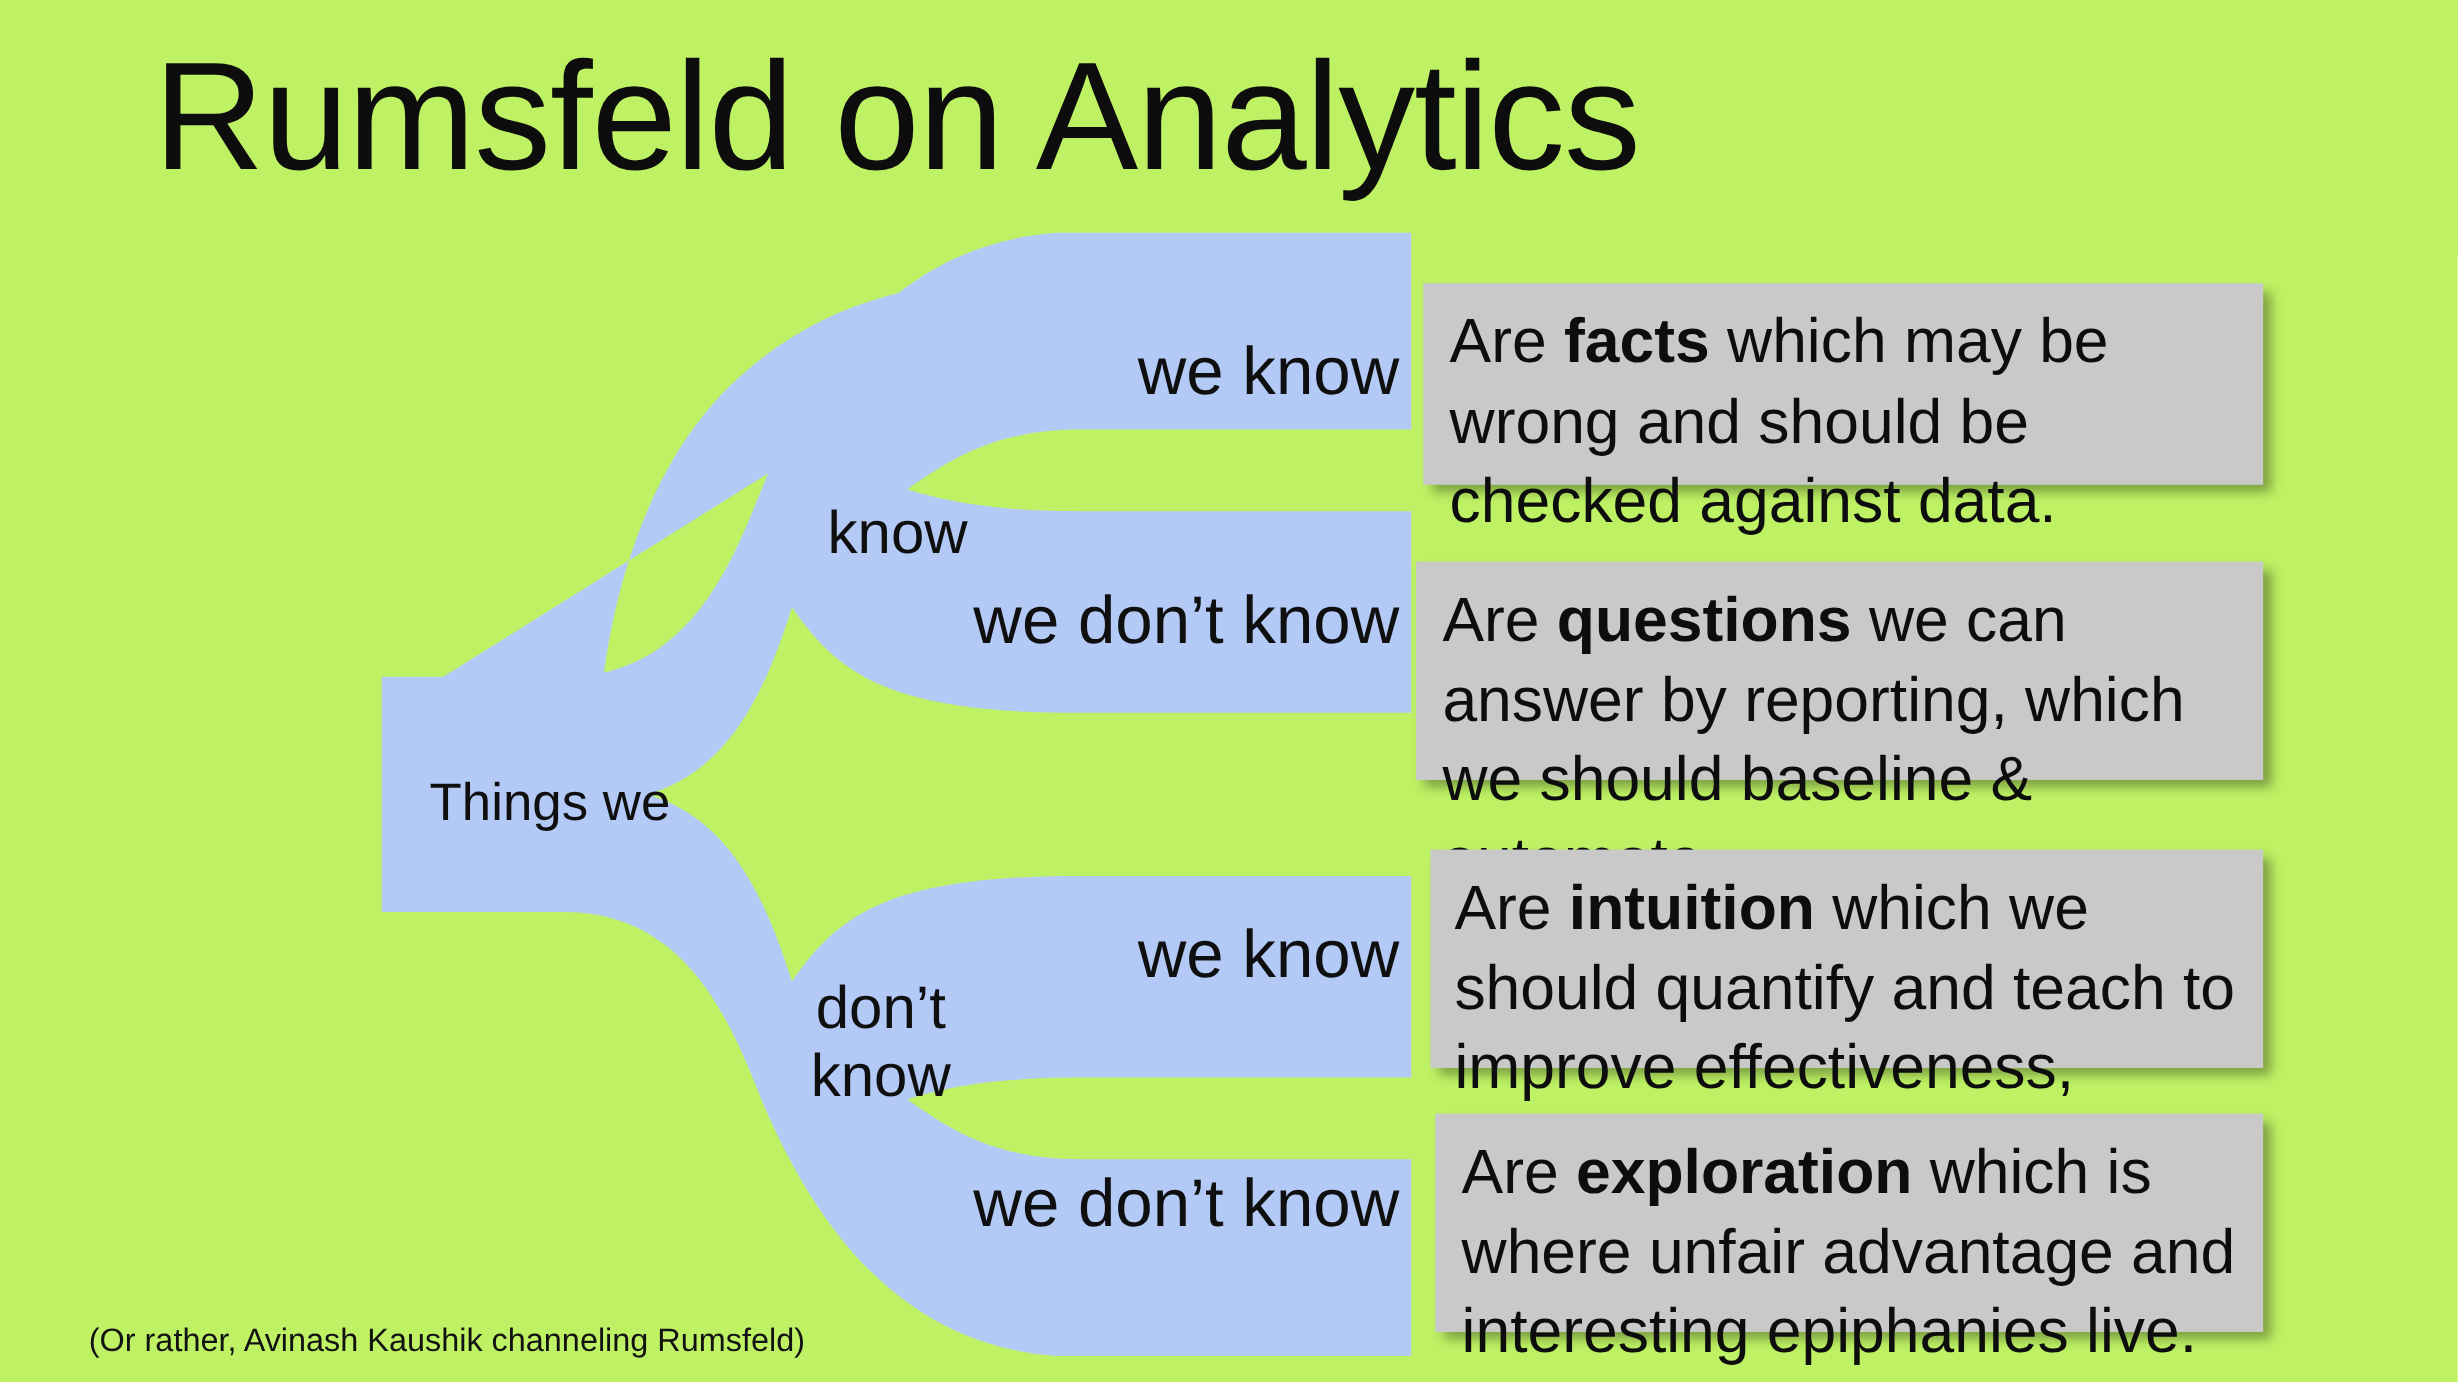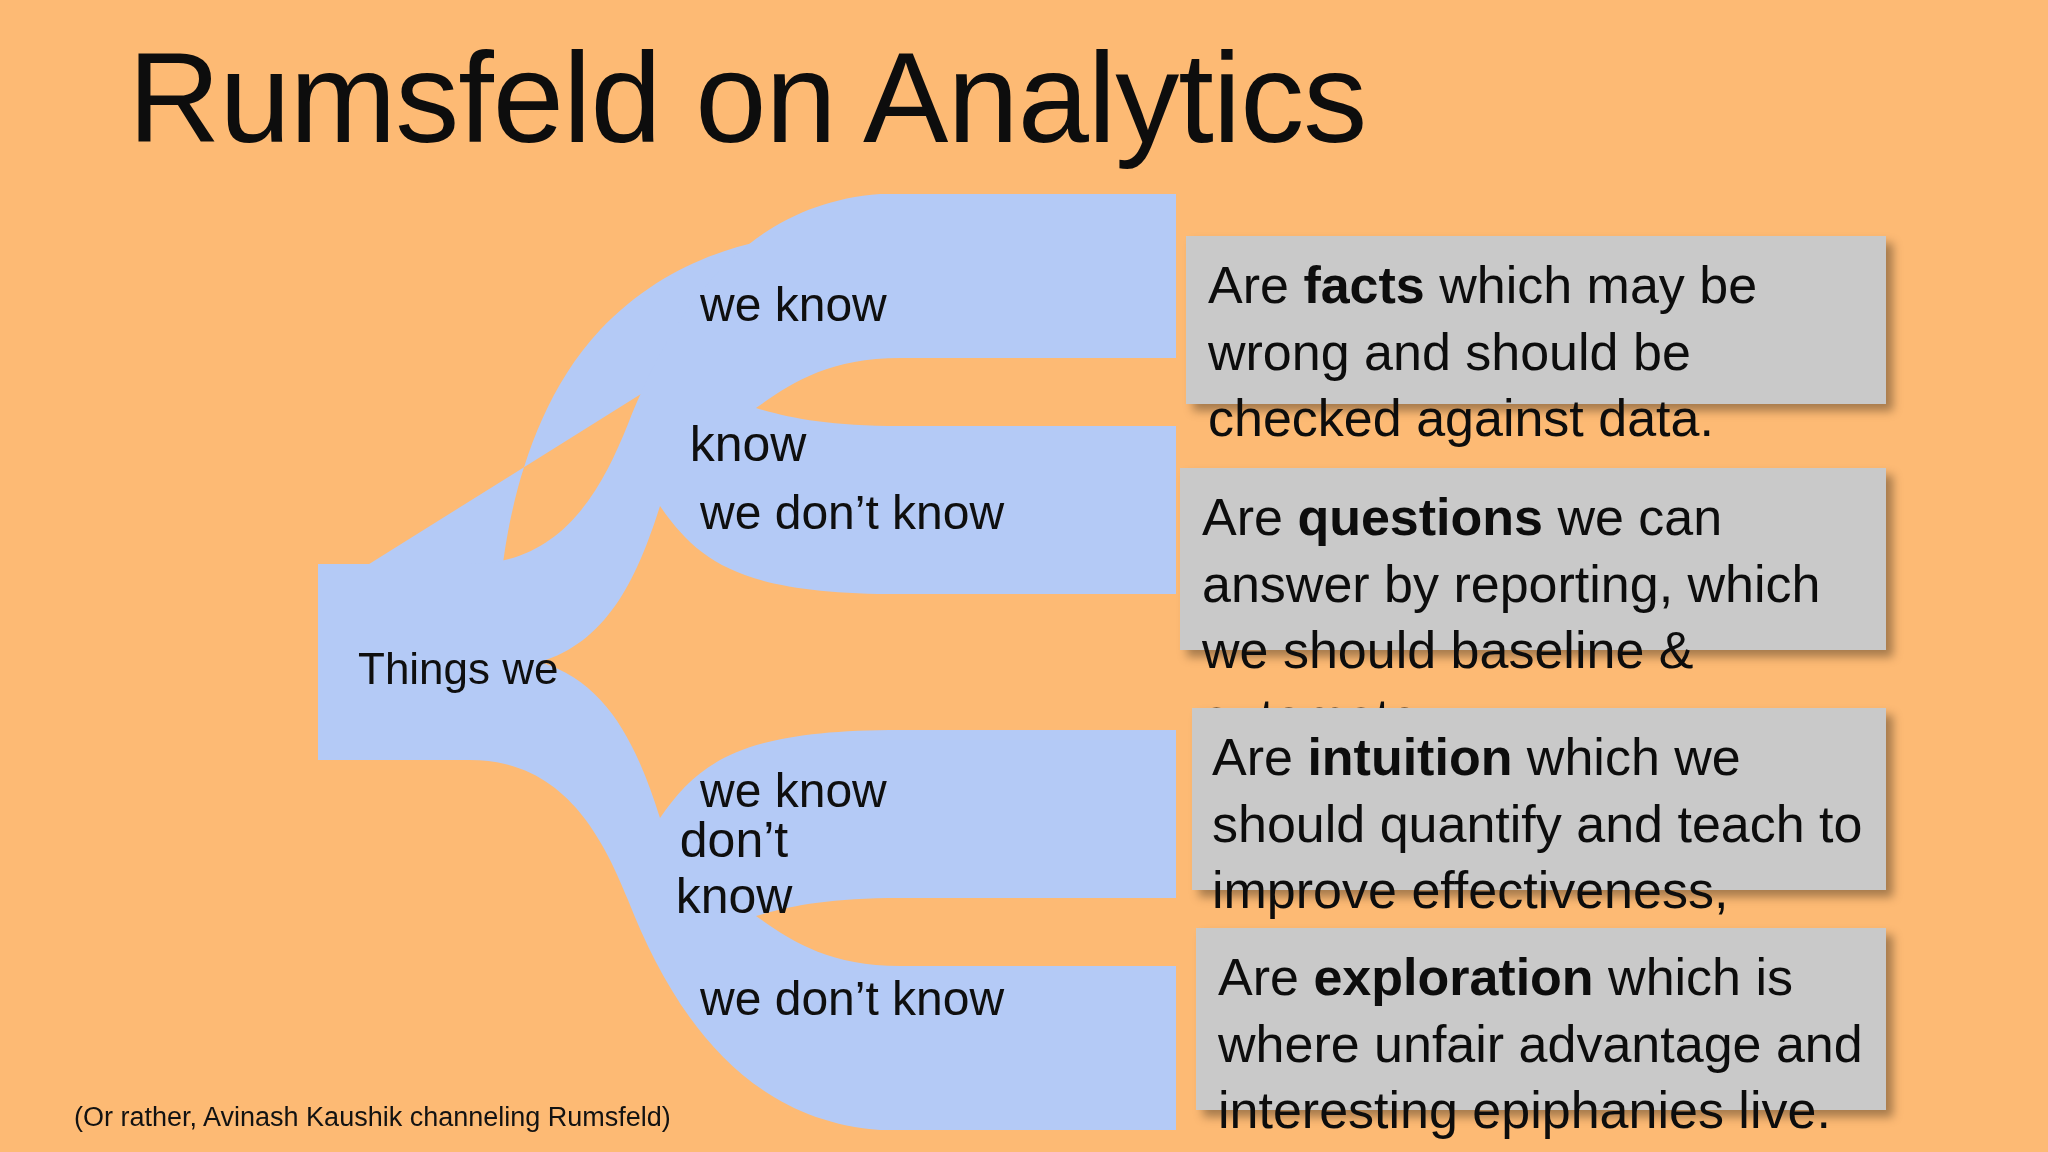--- a/index.html
+++ b/index.html
@@ -1,18 +1,18 @@
 <!DOCTYPE html>
 <html><head>
 <meta charset="utf-8">
 <style>
   html,body{margin:0;padding:0;background:#fff;}
   body{width:2048px;height:1152px;overflow:hidden;position:relative;
        font-family:"Liberation Sans","DejaVu Sans",sans-serif;color:#111;}
-  #stage{position:absolute;left:0;top:0;width:2048px;height:1152px;background:#fdba74;}
+  #stage{position:absolute;left:0;top:0;width:2048px;height:1152px;background:#bef264;}
 
   
   #title{
     position:absolute;left:128px;top:34px;
     font-size:128px;line-height:1.0;
     font-weight:300;letter-spacing:-1px;color:#0d0d0d;
     white-space:nowrap;
   }
 
   
@@ -23,21 +23,21 @@
 
   
   #tree{position:absolute;left:0;top:0;width:2048px;height:1152px;}
 
   
   .tlabel{
     position:absolute;color:#0f0f0f;font-weight:400;
     font-size:48px;line-height:1.12;white-space:pre-line;
   }
   .lvl1{font-size:50px;text-align:center;}
-  .lvl2{font-size:48px;}
+  .lvl2{font-size:56px;text-align:right;}
 
   #lbl-root{left:358px;top:644px;font-size:44px;}
   #lbl-know{left:668px;top:416px;width:160px;text-align:center;}
   #lbl-dontknow{left:650px;top:812px;width:168px;text-align:center;}
 
   #leaf-1{left:700px;top:278px;width:466px;}
   #leaf-2{left:700px;top:486px;width:466px;}
   #leaf-3{left:700px;top:764px;width:466px;}
   #leaf-4{left:700px;top:972px;width:466px;}
 

